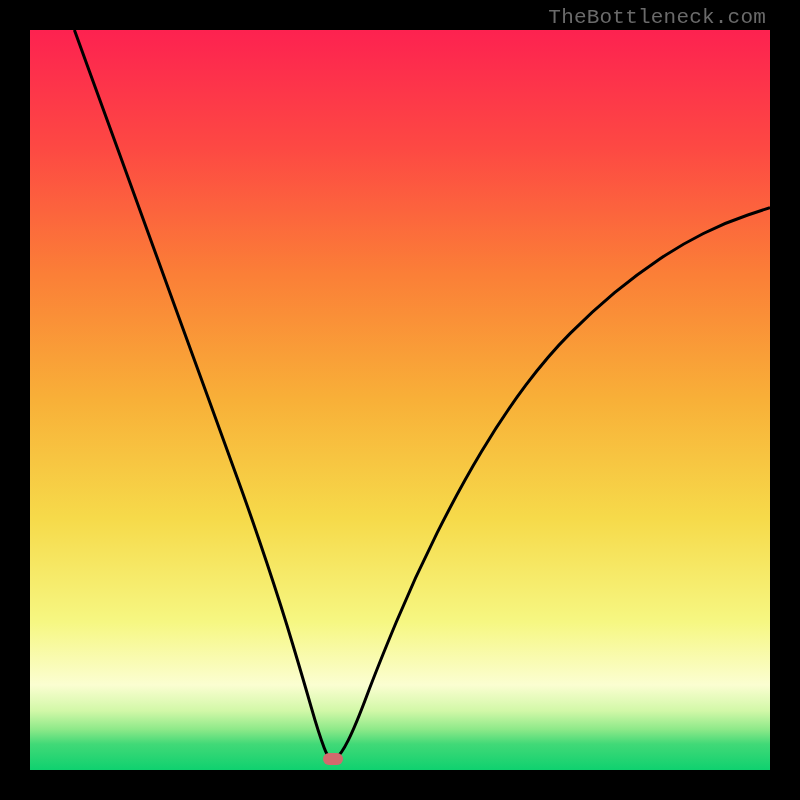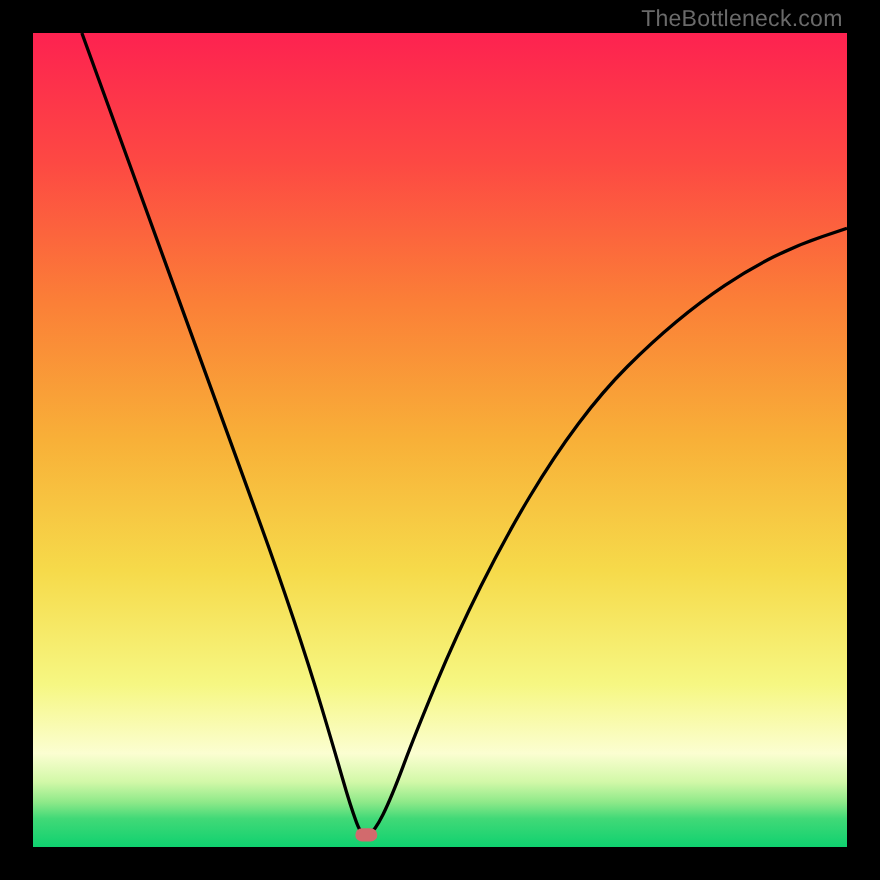--- a/index.html
+++ b/index.html
@@ -11,20 +11,21 @@
     overflow: hidden;
     font-family: Arial, Helvetica, sans-serif;
   }
   .frame {
     position: absolute;
     left: 0;
     top: 0;
     width: 800px;
     height: 628px;
     background: #000;
+    font-family: Liberation Mono, monospace;
   }
   .plot {
     position: absolute;
     left: 30px;
     top: 30px;
     width: 740px;
     height: 740px;
     overflow: hidden;
   }
   .gradient {

